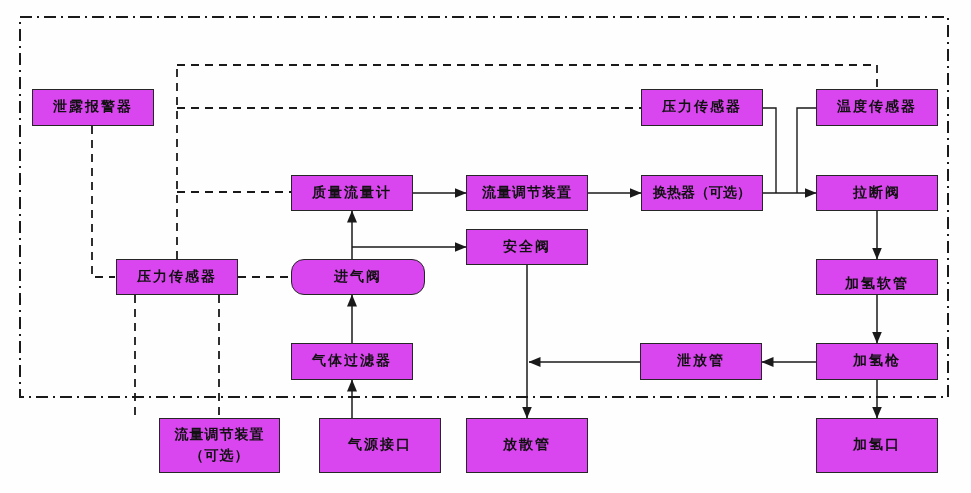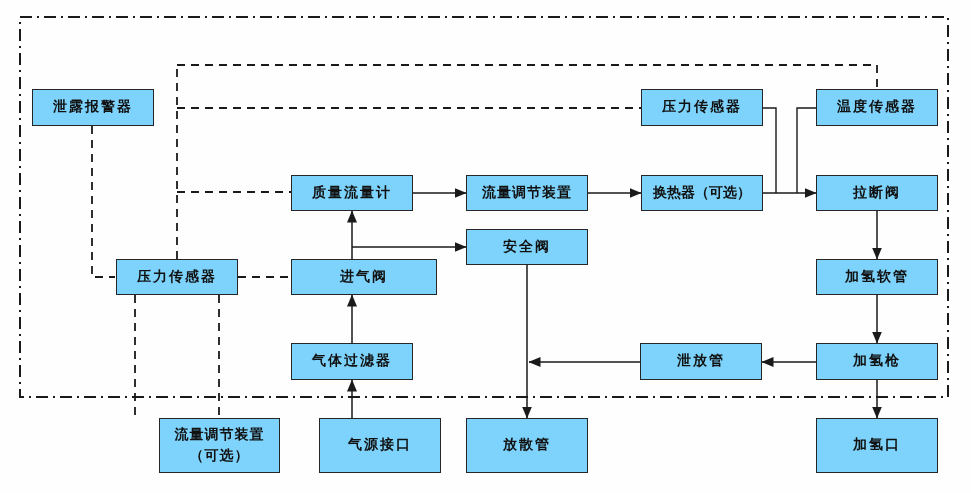--- a/index.html
+++ b/index.html
@@ -17,21 +17,21 @@
   }
   .layer {
     position: absolute;
     left: 0;
     top: 0;
   }
   .node {
     position: absolute;
     box-sizing: border-box;
     border: 1.5px solid #262626;
-    background: #7dd3fc;
+    background: #d946ef;
     display: flex;
     flex-direction: column;
     align-items: center;
     justify-content: center;
     font-size: 14px;
     font-weight: bold;
     color: #111111;
     letter-spacing: 2px;
     line-height: 1.45;
     text-align: center;
@@ -120,27 +120,27 @@
   <div class="node" style="left:641px; top:175px; width:122px; height:36px; letter-spacing:0;">
     <span>换热器（可选）</span>
   </div>
   <div class="node" style="left:816px; top:175px; width:122px; height:36px;">
     <span>拉断阀</span>
   </div>
 
   <div class="node" style="left:116px; top:259px; width:122px; height:36px;">
     <span>压力传感器</span>
   </div>
-  <div class="node" style="left:291px; top:259px; width:146px; height:36px;">
+  <div class="node" style="left:291px; top:259px; width:134px; height:36px;border-radius:13px;">
     <span>进气阀</span>
   </div>
   <div class="node" style="left:466px; top:229px; width:122px; height:36px;">
     <span>安全阀</span>
   </div>
-  <div class="node" style="left:816px; top:259px; width:122px; height:36px;">
+  <div class="node" style="left:816px; top:259px; width:122px; height:36px;justify-content:flex-end;">
     <span>加氢软管</span>
   </div>
 
   <div class="node" style="left:291px; top:343px; width:122px; height:37px;">
     <span>气体过滤器</span>
   </div>
   <div class="node" style="left:640px; top:343px; width:122px; height:37px;">
     <span>泄放管</span>
   </div>
   <div class="node" style="left:816px; top:343px; width:122px; height:37px;">

